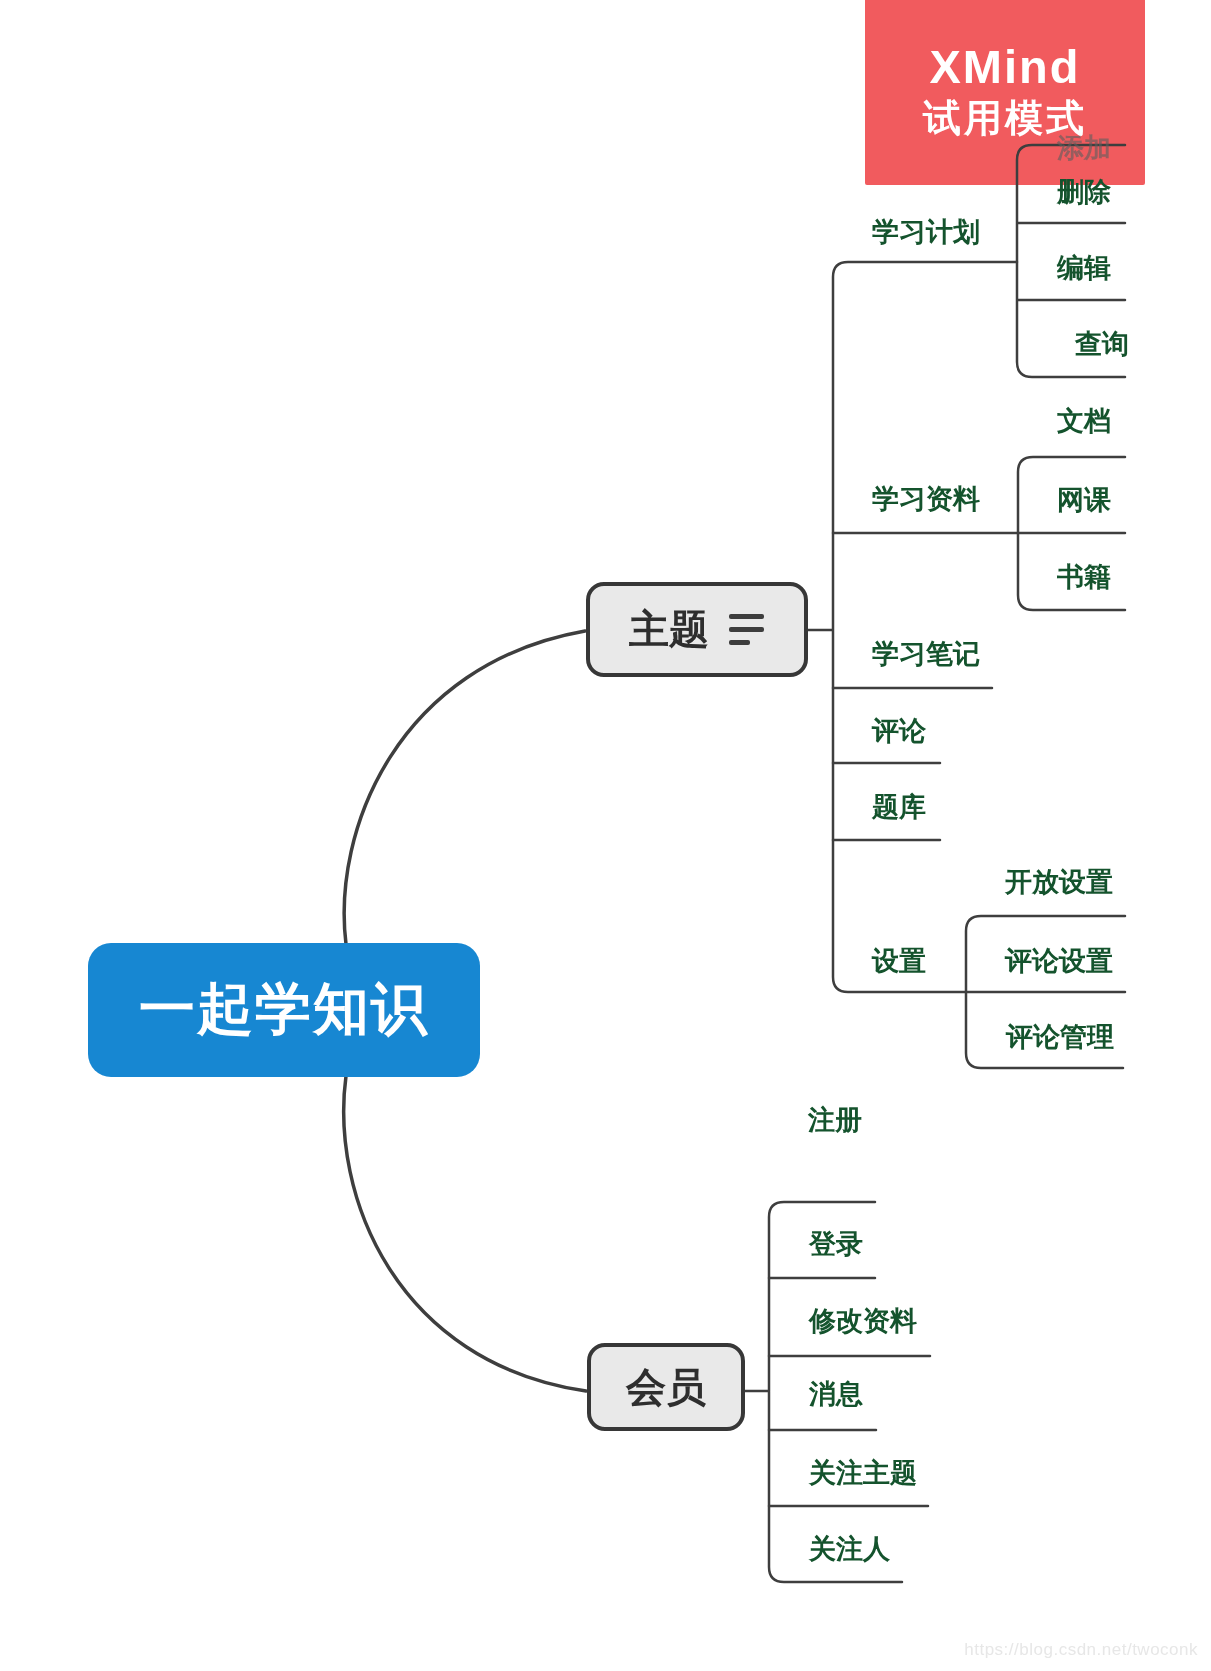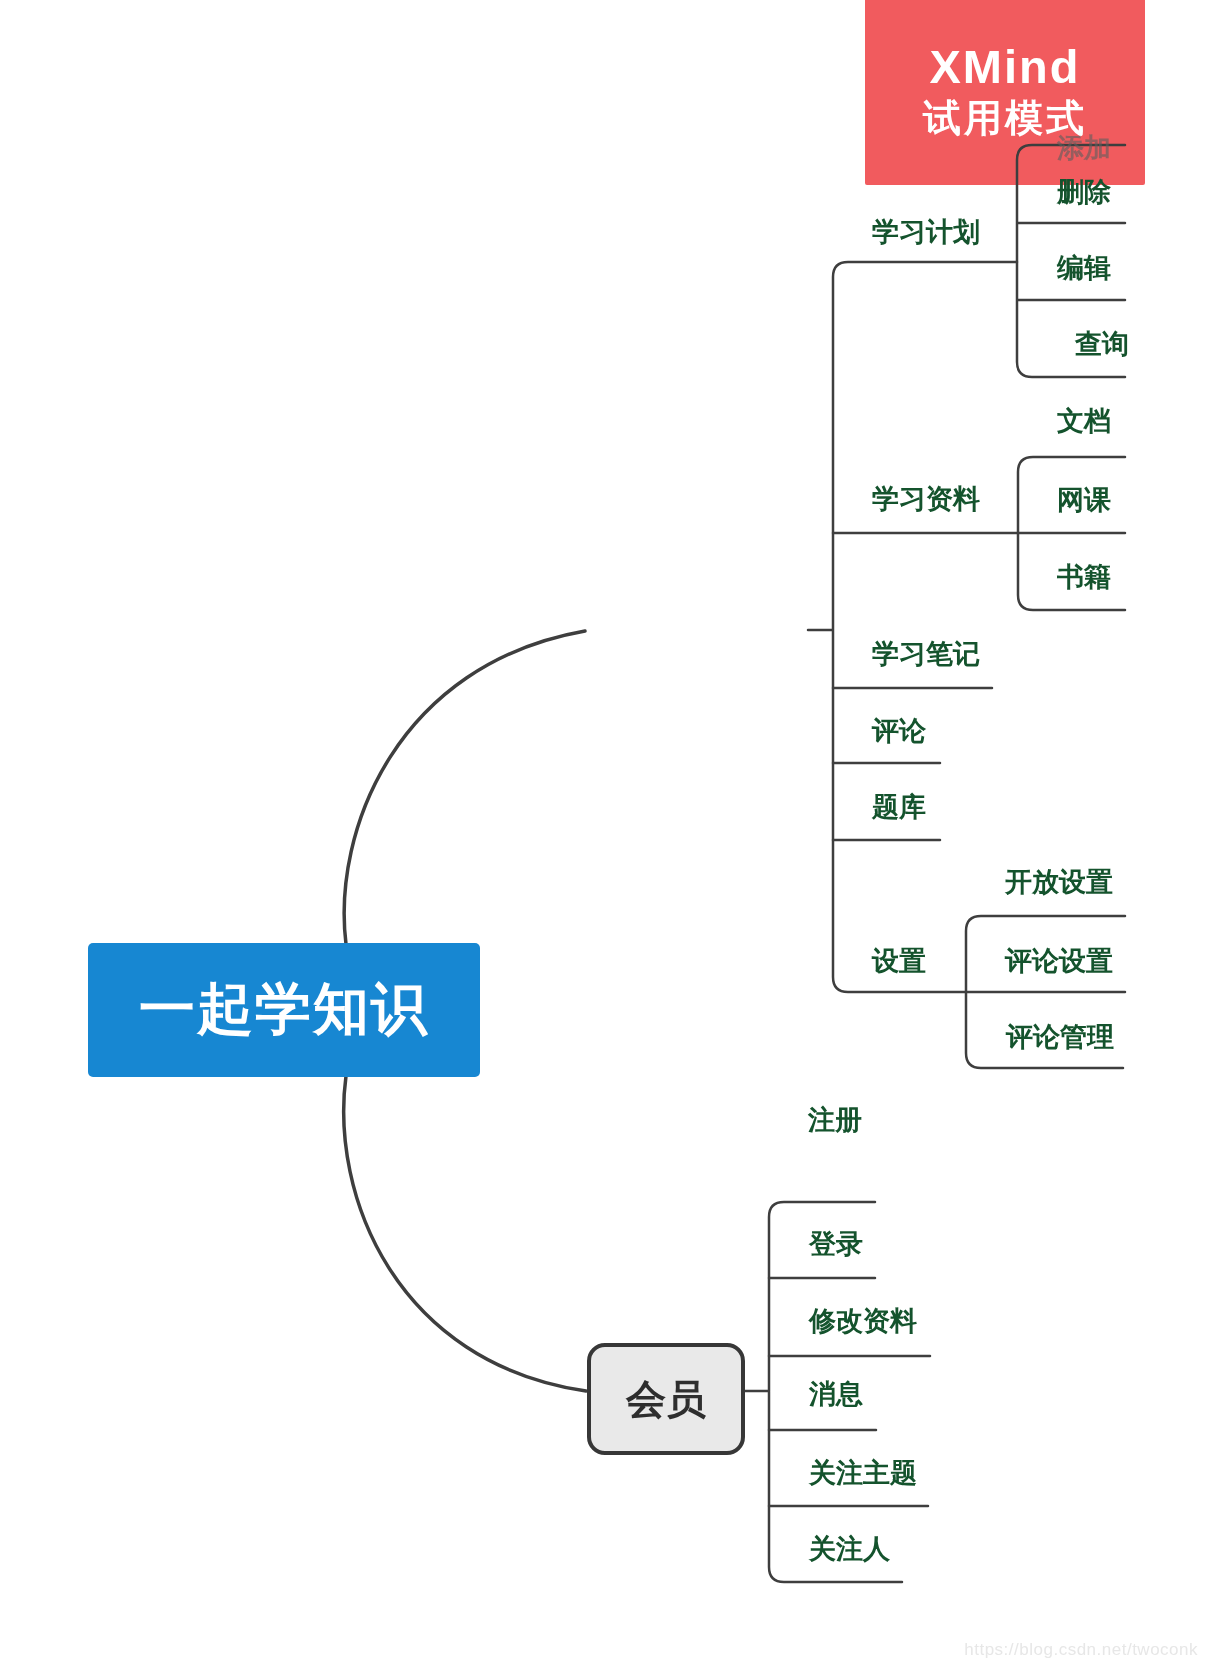--- a/index.html
+++ b/index.html
@@ -15,29 +15,29 @@
     position:absolute;left:865px;top:0;width:280px;height:185px;z-index:1;
     background:#F15B5E;border-radius:0 0 2px 2px;
     display:flex;flex-direction:column;align-items:center;justify-content:center;
     color:#fff;text-align:center;
   }
   .trial .brand{font-size:47px;font-weight:bold;letter-spacing:2px;line-height:1.1;}
   .trial .mode{font-size:38px;font-weight:bold;margin-top:0;letter-spacing:3px;}
   
   .node{position:absolute;z-index:3;display:flex;align-items:center;justify-content:center;box-sizing:border-box;}
   .root-node{
-    left:88px;top:943px;width:392px;height:134px;background:#1787D2;border-radius:5px;
+    left:88px;top:943px;width:392px;height:134px;background:#1787D2;border-radius:23px;
     color:#fff;font-size:56px;font-weight:bold;letter-spacing:2px;
   }
   .main-node{
     background:#E9E9E9;border:4px solid #373737;border-radius:18px;
     color:#2E2E2E;font-size:40px;font-weight:bold;gap:20px;
   }
   .main-node.subject{left:586px;top:582px;width:222px;height:95px;}
-  .main-node.member{left:587px;top:1343px;width:158px;height:112px;}
+  .main-node.member{left:587px;top:1343px;width:158px;height:88px;}
   
   .notes-icon{display:inline-flex;flex-direction:column;gap:8px;width:36px;}
   .notes-icon i{display:block;height:5px;background:#3d3d3d;border-radius:2px;}
   .notes-icon i.b1,.notes-icon i.b2{width:35px;}
   .notes-icon i.b3{width:21px;}
   
   .lbl{
     position:absolute;z-index:4;white-space:nowrap;
     font-size:27px;font-weight:600;color:#14532d;line-height:1.0;
   }
@@ -78,20 +78,28 @@
 
       <path d="M 745 1391 H 769 M 875 1202 H 784 Q 769 1202 769 1217 V 1567 Q 769 1582 784 1582 H 902"></path>
       <path d="M 769 1278 H 875 M 769 1356 H 930 M 769 1430 H 876 M 769 1506 H 928"></path>
     </g>
   </svg>
 
   <div class="node root-node">
     <span>一起学知识</span>
   </div>
 
+  <div class="node main-node subject">
+    <span>主题</span>
+    <span class="notes-icon">
+        <i class="b1"></i>
+        <i class="b2"></i>
+        <i class="b3"></i>
+      </span>
+  </div>
 
   <div class="node main-node member">
     <span>会员</span>
   </div>
 
   <div class="lbl" style="left:872px;top:219px;">学习计划</div>
   <div class="lbl" style="left:872px;top:486px;text-align:right;">学习资料</div>
   <div class="lbl" style="left:872px;top:641px;">学习笔记</div>
   <div class="lbl" style="left:872px;top:718px;">评论</div>
   <div class="lbl" style="left:872px;top:794px;">题库</div>

